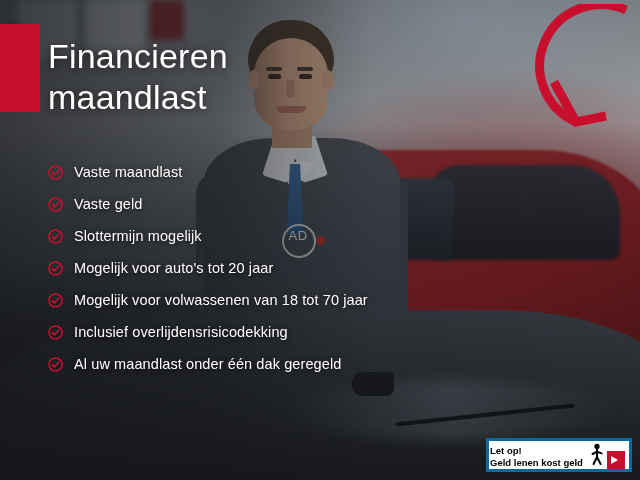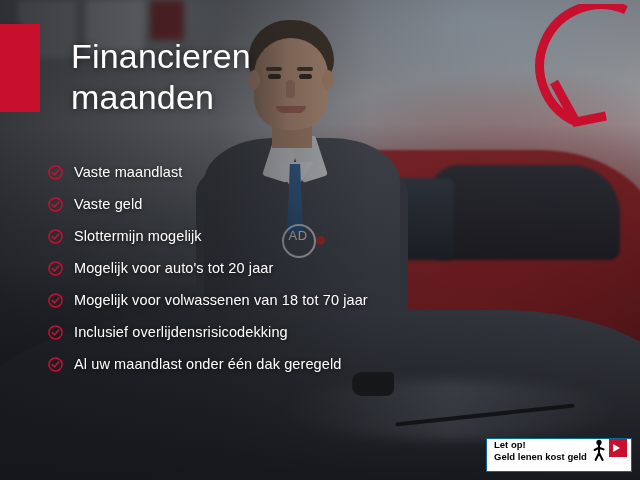--- a/index.html
+++ b/index.html
@@ -175,21 +175,21 @@
   
   .headline {
     position: absolute; left: 48px; top: 36px;
     color: #ffffff;
     font-size: 34px;
     line-height: 1.22;
     font-weight: 400;
     letter-spacing: .2px;
     text-shadow: 0 1px 6px rgba(0,0,0,0.55);
   }
-  .headline div { white-space: nowrap; margin-left: 23px; }
+  .headline div { white-space: nowrap; }
 
   .bullets {
     position: absolute; left: 48px; top: 156px;
     width: 420px;
     text-align: center;
   }
   .bullet {
     display: flex;
     align-items: center;
     height: 32px;
@@ -205,24 +205,24 @@
     display: inline-block;
   }
   .bullet-label { white-space: nowrap; }
 
   
   .warning {
     position: absolute;
     right: 8px; bottom: 8px;
     width: 146px; height: 34px;
     background: #ffffff;
-    border: 1px solid #0369a1;
+    border: 3px solid #0369a1;
     display: flex;
-    align-items: flex-start;
-    padding: 0 4px 0 7px;
+    align-items: flex-end;
+    padding: 0 4px 0 1px;
     box-sizing: border-box;
   }
   .warning-text {
     flex: 1 1 auto;
     color: #000;
     font-size: 9.5px;
     font-weight: bold;
     line-height: 1.25;
   }
   .warning-man {
@@ -294,21 +294,21 @@
   <div class="photo-overlay"></div>
 
   <div class="red-square"></div>
   <svg class="red-arc" viewBox="0 0 120 130">
     <path d="M112 6 A 58 58 0 1 0 62 118" fill="none" stroke="#c8102e" stroke-width="9"></path>
     <path d="M40 78 L62 118 L92 112" fill="none" stroke="#c8102e" stroke-width="9" stroke-linecap="butt"></path>
   </svg>
 
   <div class="headline">
     <div>Financieren</div>
-    <div>maanden</div>
+    <div>maandlast</div>
   </div>
 
   <div class="bullets">
 
     <div class="bullet">
       <span class="check-icon">
         <svg viewBox="0 0 16 16" width="15" height="15">
             <circle cx="8" cy="8" r="7" fill="none" stroke="#c8102e" stroke-width="1.6"></circle>
             <path d="M4.6 8.2 L6.9 10.6 L11.4 5.4" fill="none" stroke="#c8102e" stroke-width="1.8" stroke-linecap="round" stroke-linejoin="round"></path>
           </svg>

